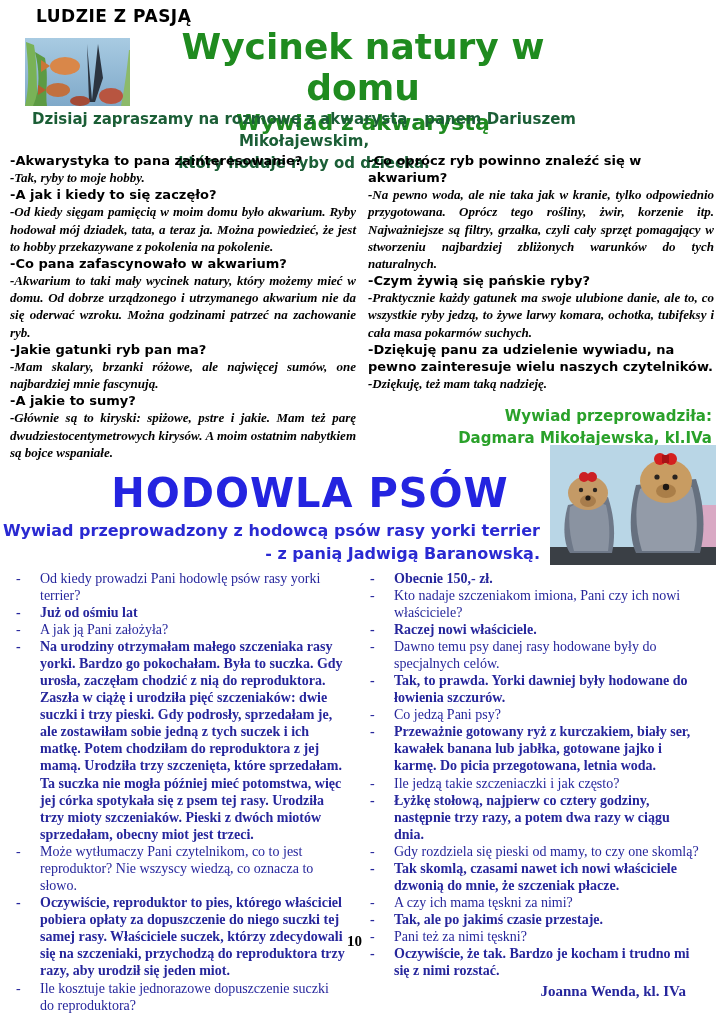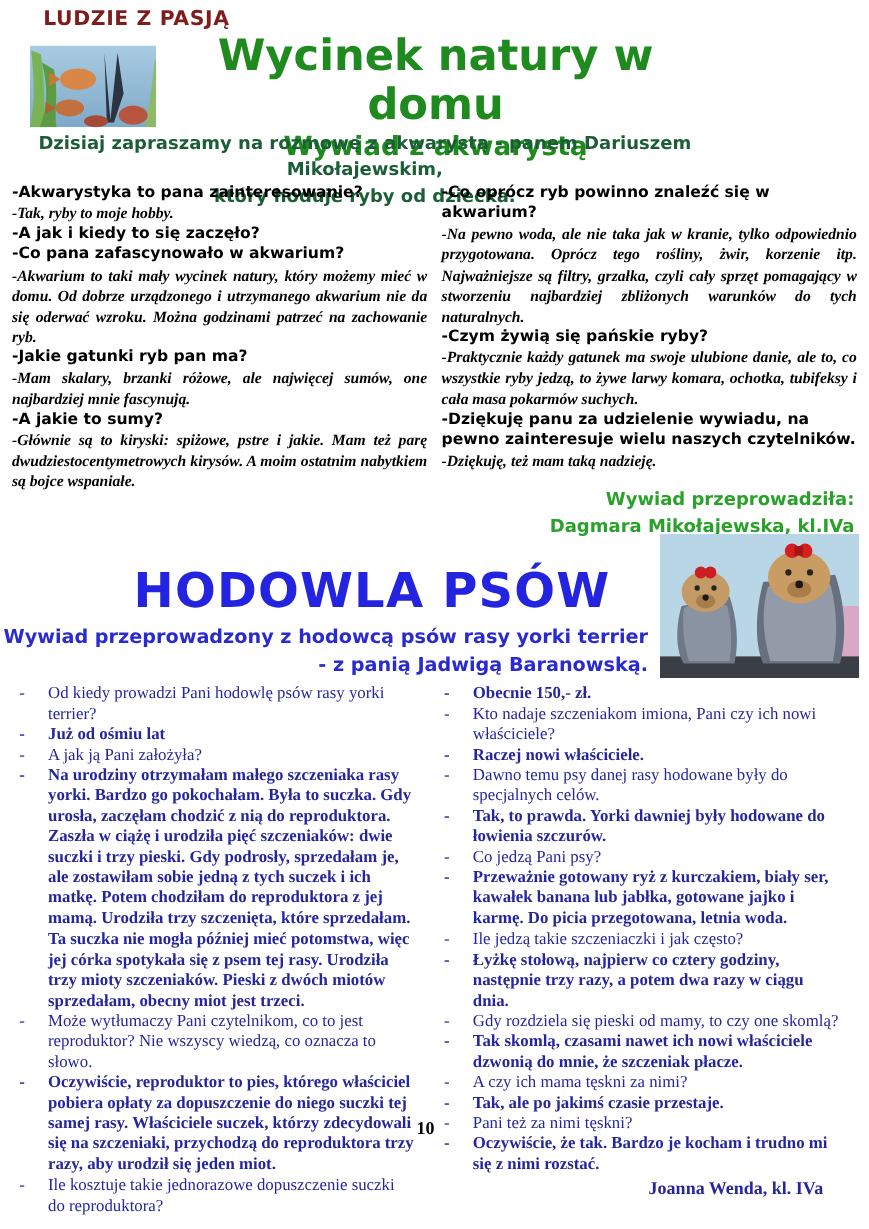--- a/index.html
+++ b/index.html
@@ -1,20 +1,20 @@
 <!DOCTYPE html>
 <html><head>
 <meta charset="utf-8">
 <style>
   html,body{margin:0;padding:0;background:#ffffff;}
   .page{position:relative;width:724px;height:1024px;background:#ffffff;overflow:hidden;
         font-family:"DejaVu Sans",sans-serif;}
 
   .kicker{position:absolute;left:36px;top:6px;font-size:17px;font-weight:bold;
-          color:#7f1d1d;letter-spacing:0.5px;}
+          color:#000000;letter-spacing:0.5px;}
 
   .fish-photo{position:absolute;left:25px;top:38px;width:105px;height:68px;}
   .fish-photo svg{display:block;width:100%;height:100%;}
 
   .aqua-header{position:absolute;left:128px;top:26px;width:470px;text-align:center;}
   .aqua-title{font-size:36px;font-weight:bold;color:#1f8b1f;line-height:1.15;margin:0;}
   .aqua-subtitle{font-size:22px;font-weight:bold;color:#1f8b1f;margin-top:1px;}
 
   .intro{position:absolute;left:0;top:108px;width:608px;text-align:center;
          font-size:15px;font-weight:bold;color:#1b5e36;line-height:1.47;}
@@ -92,20 +92,21 @@
 
   <div class="aqua-columns">
     <div class="aqua-col">
 
         <p class="question">-Akwarystyka to pana zainteresowanie?</p>
 
         <p class="answer">-Tak, ryby to moje hobby.</p>
 
         <p class="question">-A jak i kiedy to się zaczęło?</p>
 
+        <p class="answer">-Od kiedy sięgam pamięcią w moim domu było akwarium. Ryby hodował mój dziadek, tata, a teraz ja. Można powiedzieć, że jest to hobby przekazywane z pokolenia na pokolenie.</p>
 
         <p class="question">-Co pana zafascynowało w akwarium?</p>
 
         <p class="answer">-Akwarium to taki mały wycinek natury, który możemy mieć w domu. Od dobrze urządzonego i utrzymanego akwarium nie da się oderwać wzroku. Można godzinami patrzeć na zachowanie ryb.</p>
 
         <p class="question">-Jakie gatunki ryb pan ma?</p>
 
         <p class="answer">-Mam skalary, brzanki różowe, ale najwięcej sumów, one najbardziej mnie fascynują.</p>
 
         <p class="question">-A jakie to sumy?</p>

